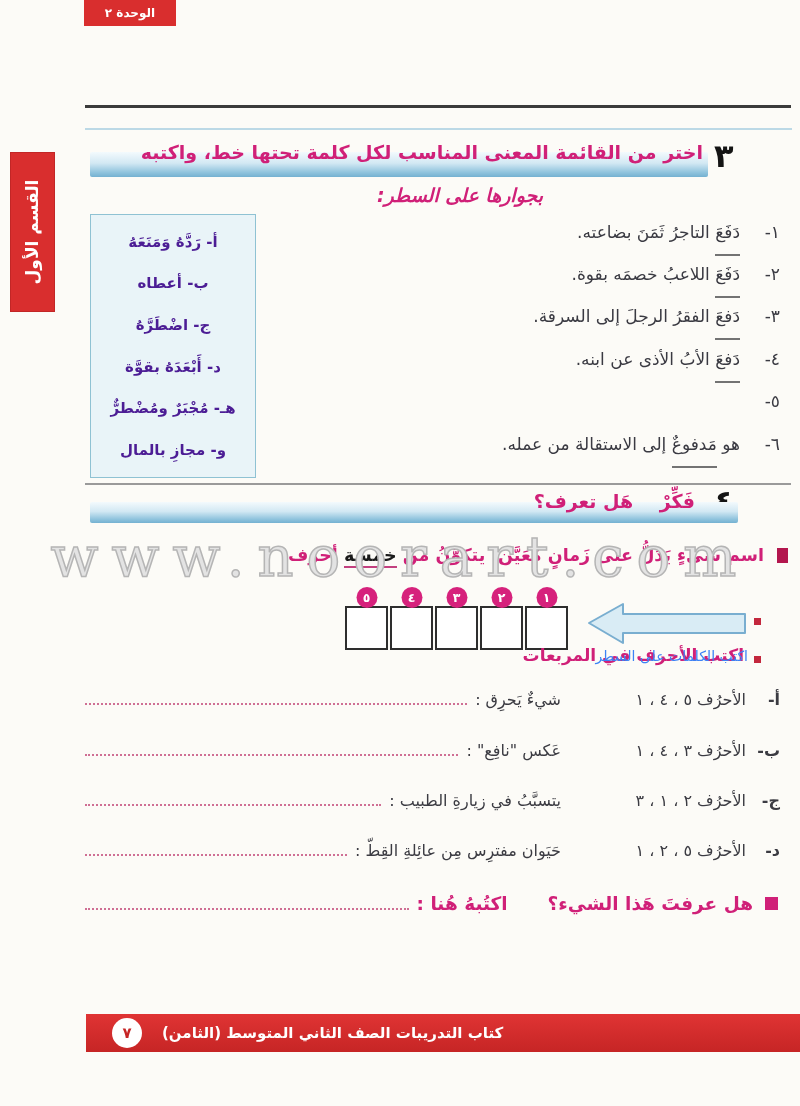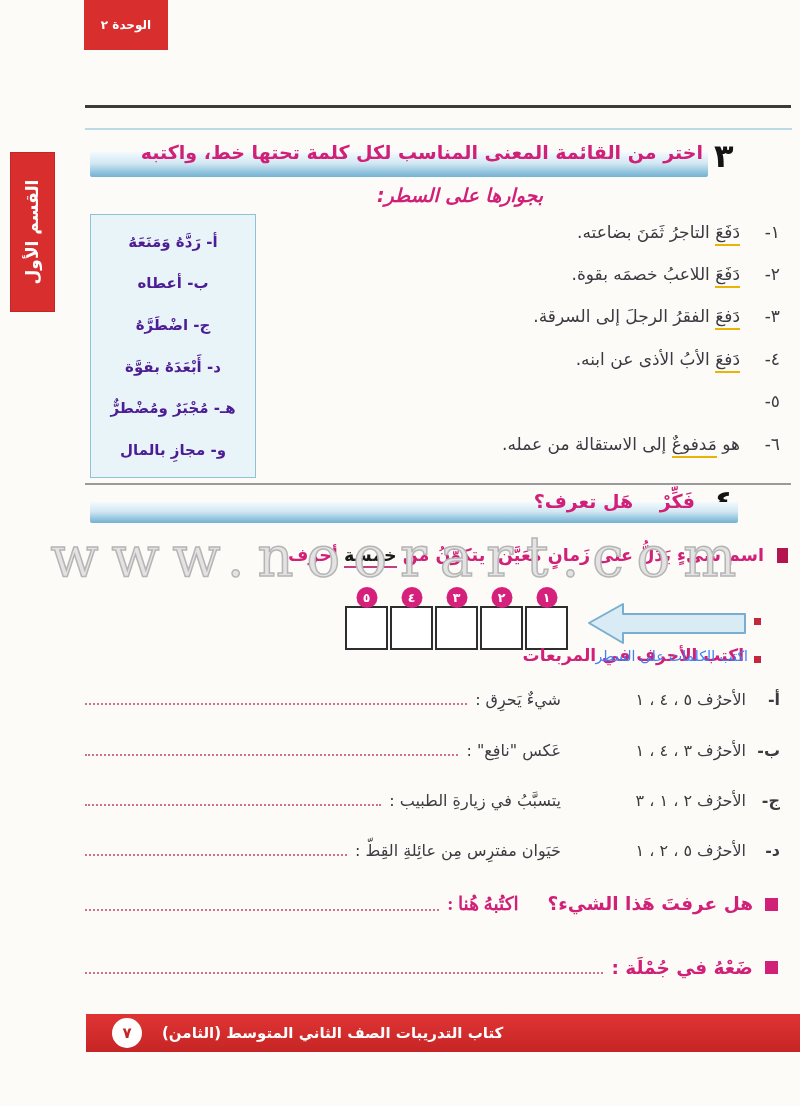--- a/index.html
+++ b/index.html
@@ -4,22 +4,22 @@
 <style>
   html,body{margin:0;padding:0;}
   .page{position:relative;width:800px;height:1106px;background:#fcfbf7;overflow:hidden;
         font-family:"DejaVu Sans",sans-serif;}
 
   
   .badge{position:absolute;left:84px;top:8px;width:84px;}
   .badge-circle{width:80px;height:64px;border:3px dotted #e23b3b;border-radius:50%;
     display:flex;flex-direction:column;align-items:center;justify-content:center;
     font-weight:bold;color:#111;font-size:14px;line-height:1.25;background:#fdfdfb;}
-  .badge-unit{margin-top:-8px;width:84px;background:#d92e2e;color:#fff;font-size:12px;
-    font-weight:bold;text-align:center;padding:18px 0;position:relative;}
+  .badge-unit{margin-top:-8px;width:92px;background:#d92e2e;color:#fff;font-size:12px;
+    font-weight:bold;text-align:center;padding:6px 0;position:relative;}
 
   .rule-dark{position:absolute;left:85px;top:105px;width:706px;height:2.5px;background:#3b3b3b;}
   .rule-blue{position:absolute;left:85px;top:128px;width:707px;height:2px;background:#bcd9e6;}
   .rule-mid{position:absolute;left:85px;top:483px;width:706px;height:1.5px;background:#9a9a9a;}
 
   
   .side-tab{position:absolute;left:10px;top:152px;width:45px;height:160px;background:#d92e2e;
     display:flex;align-items:center;justify-content:center;box-shadow:0 0 0 1px #c22626 inset;}
   .side-tab span{display:block;transform:rotate(-90deg);white-space:nowrap;color:#fff;
     font-size:17px;font-weight:bold;direction:rtl;}
@@ -41,21 +41,21 @@
   
   .options-box{position:absolute;left:90px;top:214px;width:166px;height:264px;
     background:#e9f4f8;border:1.5px solid #8fc2d3;display:flex;flex-direction:column;
     justify-content:space-around;padding:6px 12px;direction:rtl;box-sizing:border-box;}
   .opt{color:#4c1d95;font-weight:bold;font-size:15px;text-align:center;white-space:nowrap;}
 
   
   .sentence{position:absolute;right:20px;direction:rtl;display:flex;gap:12px;
     font-size:17px;color:#3a3a42;white-space:nowrap;align-items:baseline;}
   .s-num{min-width:28px;}
-  .ul{border-bottom:2px solid #eab308;padding-bottom:2px;}
+  .ul{border-bottom:2px solid #737373;padding-bottom:12px;}
 
   
   .riddle{position:absolute;right:12px;top:545px;direction:rtl;display:flex;
     align-items:center;gap:13px;}
   .sq-bullet{width:11px;height:15px;background:#b3164e;flex:0 0 auto;}
   .riddle-text{font-size:17.5px;font-weight:bold;color:#d02078;white-space:nowrap;}
   .riddle-bold{color:#1a1a1a;border-bottom:2.5px solid #c2407f;padding-bottom:1px;}
 
   
   .boxes{position:absolute;left:345px;top:606px;display:flex;gap:2px;}
@@ -82,21 +82,21 @@
   .c-clue{white-space:nowrap;}
   .dots{flex:1;border-bottom:2px dotted #cf6f94;margin:0 8px 0 0;align-self:flex-end;
     height:0;margin-bottom:4px;min-width:30px;}
 
   
   .prompt{position:absolute;right:22px;left:85px;direction:rtl;display:flex;
     align-items:baseline;color:#d02078;font-weight:bold;font-size:18.5px;}
   .m-bullet{width:13px;height:13px;background:#d02078;margin-left:12px;
     align-self:center;flex:0 0 auto;}
   .p-q{white-space:nowrap;}
-  .p-w{white-space:nowrap;margin-right:29px;font-family:Liberation Serif, serif;}
+  .p-w{white-space:nowrap;margin-right:40px;}
   .p-w2{white-space:nowrap;}
 
   
   .watermark{position:absolute;left:-25px;top:524px;width:850px;text-align:center;
     font-family:"DejaVu Serif",serif;font-size:56px;color:#e3e3e3;
     -webkit-text-stroke:1.5px #b5b5b5;letter-spacing:13px;z-index:20;pointer-events:none;}
 
   
   .footer{position:absolute;left:86px;top:1014px;width:714px;height:38px;
     background:linear-gradient(180deg,#e03434,#c62525);display:flex;align-items:center;}
@@ -222,25 +222,20 @@
     <span class="c-clue">حَيَوان مفترِس مِن عائِلةِ القِطّ :</span>
     <span class="dots"></span>
   </div>
 
   <div class="prompt" style="top:893px">
     <span class="m-bullet"></span>
     <span class="p-q">هل عرفتَ هَذا الشيء؟</span>
     <span class="p-w">اكتُبهُ هُنا :</span>
     <span class="dots"></span>
   </div>
-  <div class="prompt" style="top:957px">
-    <span class="m-bullet"></span>
-    <span class="p-w2">ضَعْهُ في جُمْلَة :</span>
-    <span class="dots"></span>
-  </div>
 
   <div class="watermark">www.noorart.com</div>
 
   <div class="footer">
     <div class="page-circle">٧</div>
     <div class="footer-text">كتاب التدريبات الصف الثاني المتوسط (الثامن)</div>
   </div>
 
 </div>
 

